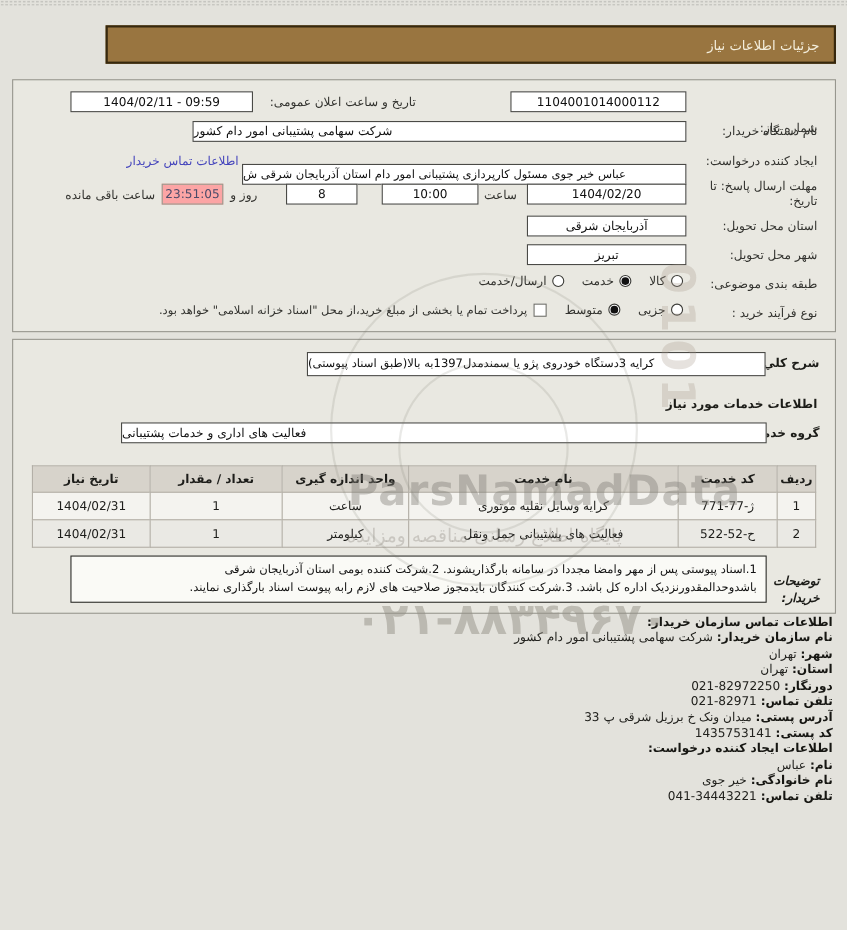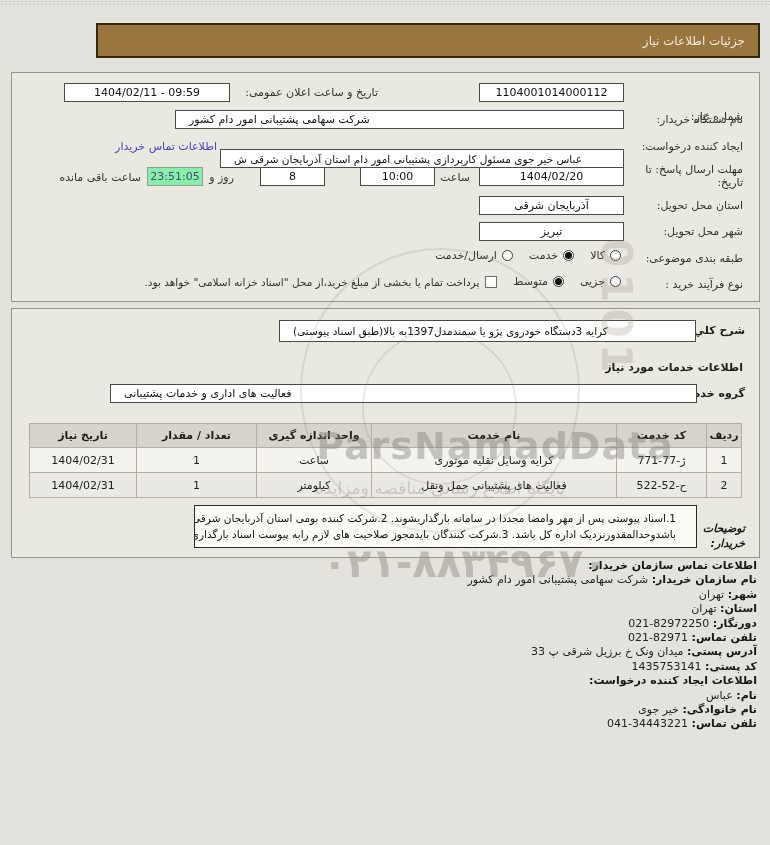--- a/index.html
+++ b/index.html
@@ -30,25 +30,25 @@
     background:#E9E8E1; border:1px solid #97968E;
   }
   #panel1 { top:72px;  height:230px; }
   #panel2 { top:308px; height:250px; }
   .lbl { position:absolute; font-size:11px; color:#33332F; white-space:nowrap; }
   .lbl.b { font-weight:bold; color:#1c1c18; }
   .ibox {
     position:absolute; height:19px; background:#FFFFFF;
     border:1px solid #4A4A46; font-size:11px; color:#101010;
     display:flex; align-items:center; justify-content:center;
-    white-space:nowrap; overflow:hidden; padding:0 13px;
+    white-space:nowrap; overflow:hidden; padding:0 0;
   }
   .ibox.right { justify-content:flex-end; }
   .ibox.small { font-size:10.5px; }
-  .countdown { background:#86efac; border:1px solid #9B9B8F; color:#4C4C6A;text-align:right; }
+  .countdown { background:#fca5a5; border:1px solid #9B9B8F; color:#4C4C6A;text-align:right; }
   .link { position:absolute; font-size:11px; color:#4545BC; white-space:nowrap; cursor:pointer; }
   
   .optrow { position:absolute; display:flex; align-items:center; }
   .opt { display:flex; align-items:center; margin-left:16px; }
   .radio {
     width:11px; height:11px; border:1px solid #3A3A36; border-radius:50%;
     background:#fff; margin-left:5px; flex:0 0 auto; position:relative;
   }
   .radio.on::after {
     content:""; position:absolute; inset:1px; border-radius:50%; background:#111;
@@ -65,24 +65,24 @@
     font-size:11px; color:#1d1d1a;
   }
   table.svc th, table.svc td {
     border:1px solid #B3AFA7; text-align:center; height:24px;
     overflow:hidden; white-space:nowrap;
   }
   table.svc th { background:#D7D3CB; font-weight:bold; }
   table.svc tr.r1 td { background:#F4F3EF; height:25px; }
   table.svc tr.r2 td { background:#EAE9E4; height:25px; }
   .notesbox {
-    position:absolute; top:196px; right:62px; width:503px; height:43px;
+    position:absolute; top:196px; right:62px; width:633px; height:43px;
     background:#FAFAF6; border:1px solid #2A2A26;
-    font-size:10.5px; color:#111; text-align:left;
-    padding:4px 20px; line-height:16px; white-space:nowrap; overflow:hidden;
+    font-size:10.5px; color:#111; text-align:right;
+    padding:4px 8px; line-height:16px; white-space:nowrap; overflow:hidden;
   }
   
   .contact {
     position:absolute; top:559px; right:13px; text-align:right;
     font-size:11px; line-height:14.4px; color:#22221E;
   }
   .contact b { color:#161612; }
   
   .wm { position:absolute; pointer-events:none; z-index:12; }
   .wm-brand {
@@ -111,21 +111,21 @@
 
 <div class="speckle"></div>
 
 <div class="titlebar">
   <span>جزئیات اطلاعات نیاز</span>
 </div>
 
 <div class="panel" id="panel1">
 
   <div class="lbl" style="top:13px; right:16px;margin-top:24px;">شماره نیاز:</div>
-  <div class="ibox" style="top:10px; right:135px; width:145px;">
+  <div class="ibox" style="top:10px; right:135px; width:160px;">
     <span>1104001014000112</span>
   </div>
   <div class="lbl" style="top:13px; right:381px;">تاریخ و ساعت اعلان عمومی:</div>
   <div class="ibox" style="top:10px; right:529px; width:166px;">
     <span dir="ltr">1404/02/11 - 09:59</span>
   </div>
 
   <div class="lbl" style="top:40px; right:16px;">نام دستگاه خریدار:</div>
   <div class="ibox right" style="top:37px; right:135px; width:449px;">
     <span>شرکت سهامی پشتیبانی امور دام کشور</span>
@@ -138,21 +138,21 @@
   <div class="link" style="top:67px; right:542px;">اطلاعات تماس خریدار</div>
 
   <div class="lbl" style="top:90px; right:16px; line-height:13px;">
     <span>مهلت ارسال پاسخ: تا</span><br>
     <span>تاریخ:</span>
   </div>
   <div class="ibox" style="top:94px; right:135px; width:145px;">
     <span>1404/02/20</span>
   </div>
   <div class="lbl" style="top:98px; right:289px;">ساعت</div>
-  <div class="ibox" style="top:94px; right:324px; width:75px;">
+  <div class="ibox" style="top:94px; right:324px; width:88px;">
     <span>10:00</span>
   </div>
   <div class="ibox" style="top:94px; right:434px; width:65px;">
     <span>8</span>
   </div>
   <div class="lbl" style="top:98px; right:525px;">روز و</div>
   <div class="ibox countdown" style="top:94px; right:556px; width:56px;">
     <span>23:51:05</span>
   </div>
   <div class="lbl" style="top:98px; right:618px;">ساعت باقی مانده</div>

